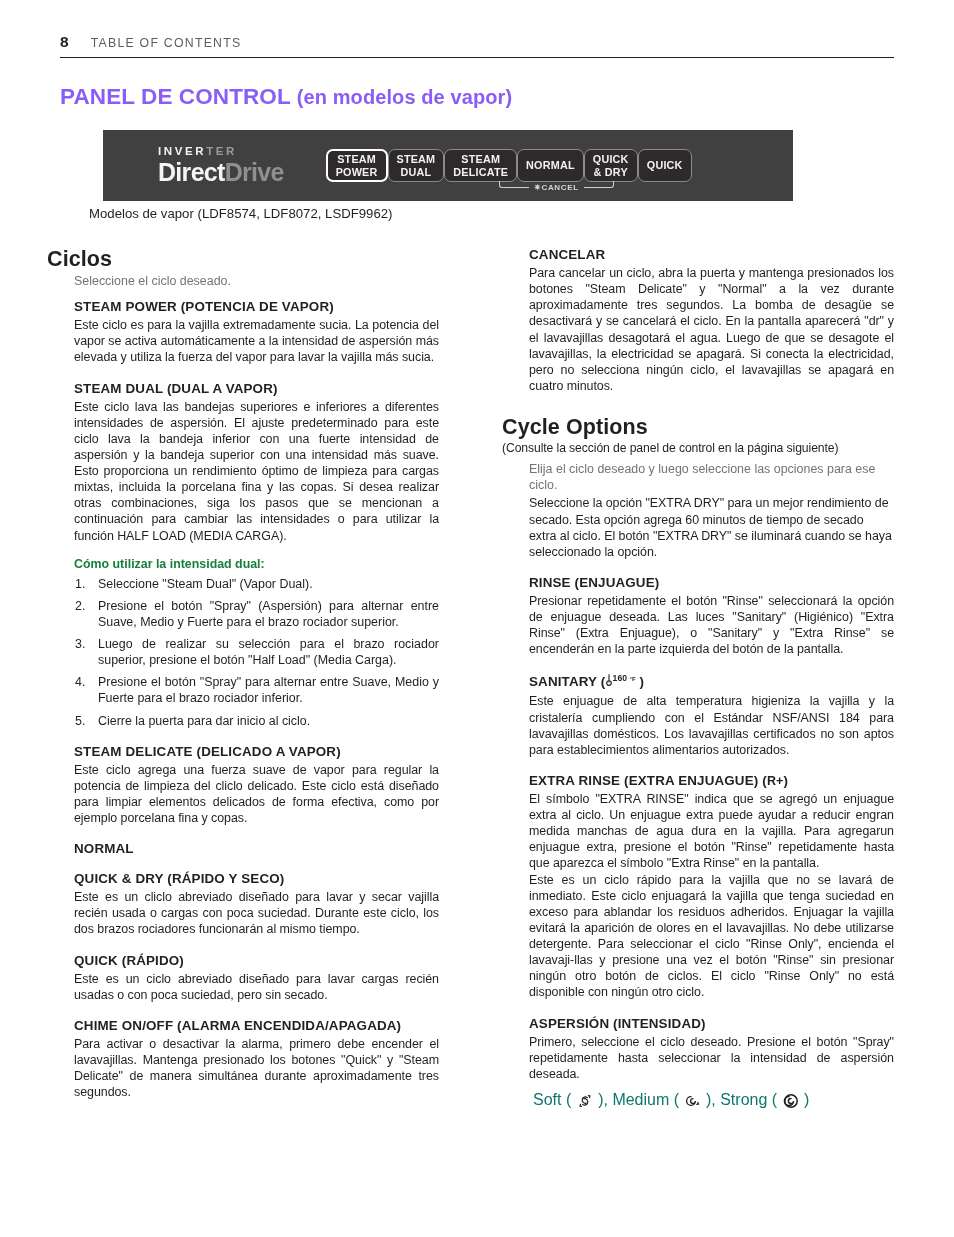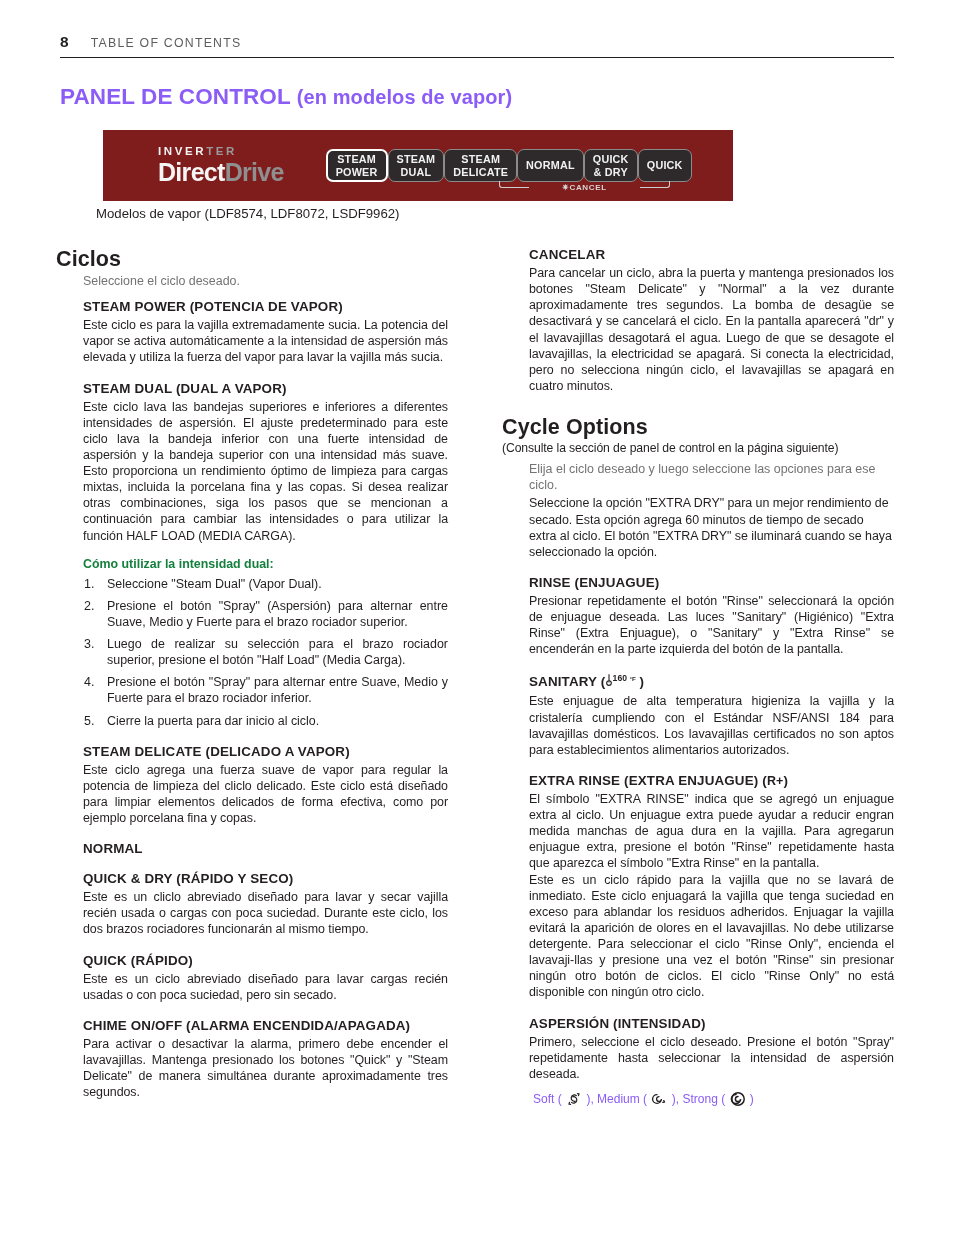--- a/index.html
+++ b/index.html
@@ -31,22 +31,22 @@
   .main-title {
     position:absolute; left:60px; top:84px; width:834px;
     font-size: 22.5px; font-weight: bold; color:#8b5cf6;
     letter-spacing: .1px;
   }
   .main-title .sub { font-size: 20px; }
 
   
   .panel-wrap {
     position:absolute; left:103px; top:130px;
-    width: 630px; height: 71px;
-    background:#7f1d1d;
+    width: 690px; height: 71px;
+    background:#404040;
   }
   .panel-inner { position:relative; width:100%; height:100%;
     display:flex; align-items:center; }
   .brand {
     margin-left: 55px; line-height:1;
     display:flex; flex-direction:column; justify-content:center;
   }
   .brand .inverter {
     font-size: 11.5px; letter-spacing: 2.6px; font-weight:bold;
     color:#c9c9c9;
@@ -69,37 +69,37 @@
     display:flex; flex-direction:column; align-items:center; justify-content:center;
     height: 33px; white-space:nowrap;
   }
   .pbtn.highlight { border-color:#ffffff; border-width:2px; }
   .pbtn.wide { min-width: 60px; }
   .pbtn.single { padding-top:9px; padding-bottom:9px; }
 
   .cancel-mark {
     position:absolute; left: 396px; top: 50px;
     display:flex; align-items:center; color:#d6d6d6;
-    font-size: 8px; font-weight:bold; letter-spacing:.7px;gap:28px;
+    font-size: 8px; font-weight:bold; letter-spacing:.7px;
   }
   .cancel-mark .brk-l, .cancel-mark .brk-r {
     width: 30px; height: 7px; border-top:0px;
   }
   .cancel-mark .brk-l { border-left:1.4px solid #cfcfcf; border-bottom:1.4px solid #cfcfcf; border-bottom-left-radius:3px;}
   .cancel-mark .brk-r { border-right:1.4px solid #cfcfcf; border-bottom:1.4px solid #cfcfcf; border-bottom-right-radius:3px;}
   .cancel-mark .ctxt { margin: 0 5px; transform: translateY(3px); }
 
   .panel-caption {
-    position:absolute; left:96px; top:206px;
+    position:absolute; left:89px; top:206px;
     font-size: 13.2px; color:#231f20;
   }
 
   
   .col { position:absolute; top:247px; width: 392px; }
-  .col-left  { left: 56px; }
+  .col-left  { left: 47px; }
   .col-right { left: 502px; }
 
   h2.sec {
     font-size: 21.5px; font-weight:bold; color:#231f20;
     margin:0 0 1px 0; letter-spacing:.1px;
   }
   .sec-note { font-size:12.2px; color:#231f20; margin:0 0 6px 0; letter-spacing:-.1px;}
   .indent { padding-left: 27px; }
   .col-right .indent-body { padding-left: 27px; }
 
@@ -124,21 +124,21 @@
   ol.steps li:before {
     content: counter(st) ".";
     position:absolute; left:1px; top:0; width:19px;
   }
 
   .nojust { text-align:left !important; }
 
   
   .thermo { display:inline-block; vertical-align:-1px; }
   .sym { font-weight:bold; font-size:12.5px; }
-  .spray-line { font-size:12px; margin-top:9px; padding-left:4px; color:#8b5cf6;}
+  .spray-line { font-size:16px; margin-top:9px; padding-left:4px; color:#0f766e;}
   .spiral { display:inline-block; vertical-align:-4px; margin:0 1px; }
 </style>
 </head>
 <body>
 
 <div class="page-header">
   <span class="page-num">8</span>
   <span class="header-title">TABLE OF CONTENTS</span>
 </div>
 

